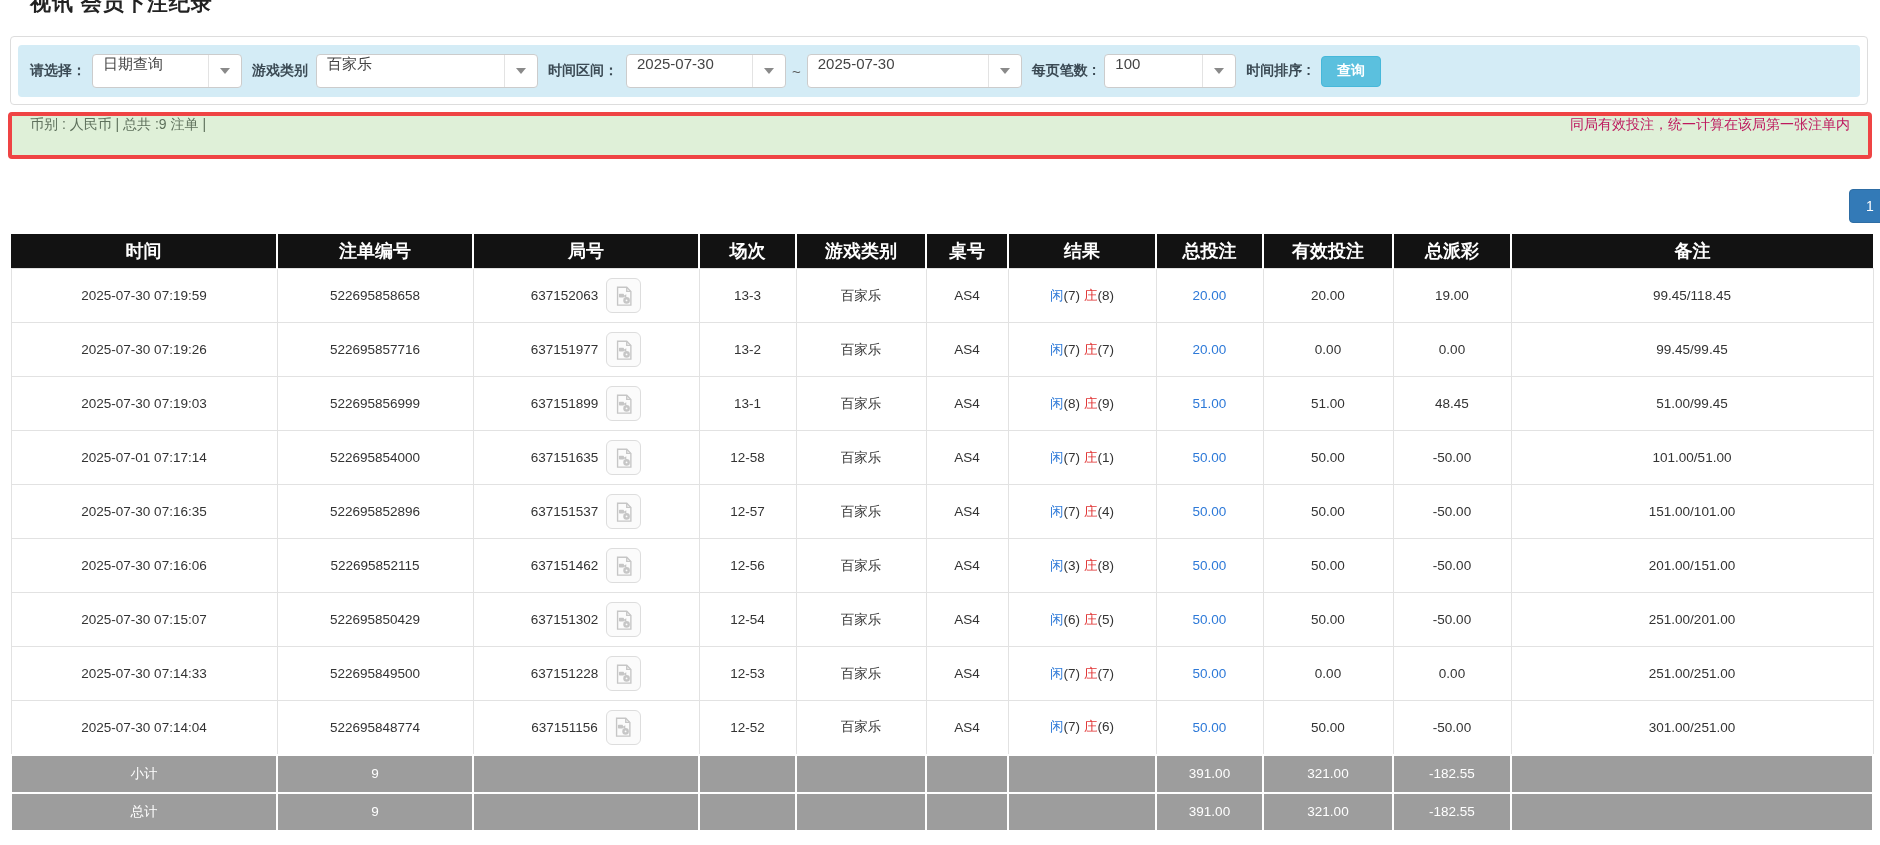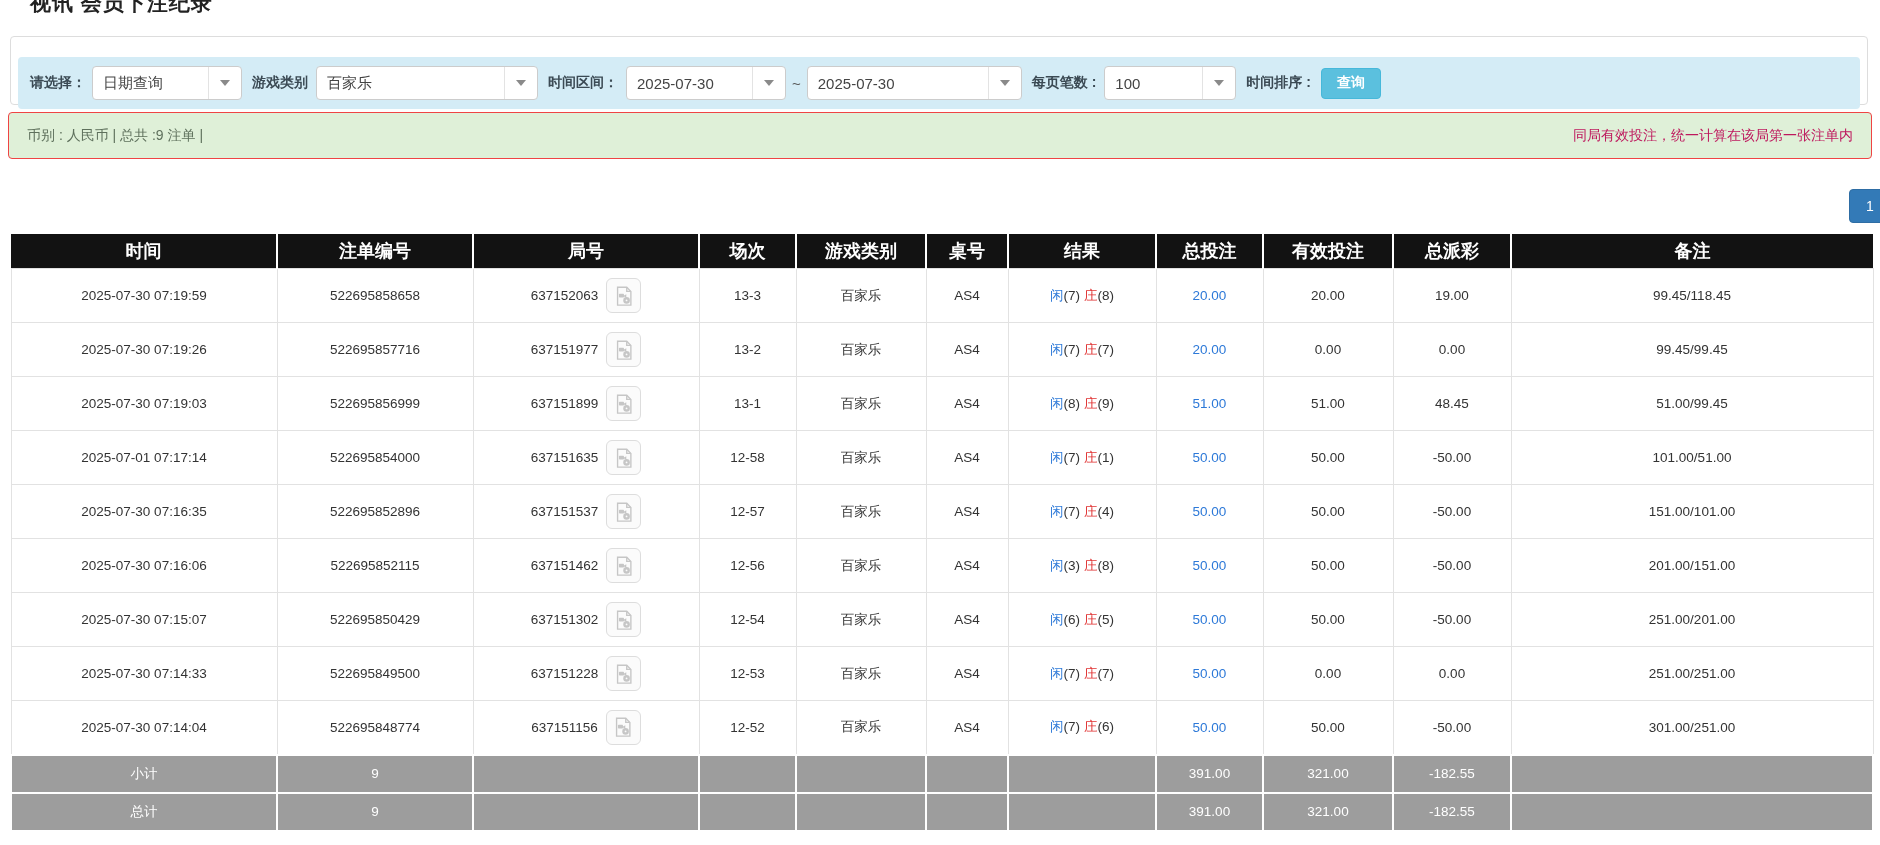--- a/index.html
+++ b/index.html
@@ -14,49 +14,49 @@
     position:absolute;top:-11px;left:30px;
     font-size:21px;font-weight:bold;color:#222;letter-spacing:1px;
     white-space:nowrap;
   }
   
   .filter-panel{
     position:absolute;left:10px;top:36px;width:1858px;height:69px;
     border:1px solid #ddd;border-radius:4px;background:#fff;box-sizing:border-box;
   }
   .filter-bar{
-    position:absolute;left:7px;top:20px;right:7px;height:52px;
+    position:absolute;left:7px;top:8px;right:7px;height:52px;
     background:#d4ecf6;border-radius:4px;
     display:flex;align-items:center;padding-left:12px;box-sizing:border-box;
   }
   .flabel{font-size:14px;font-weight:bold;color:#3b4a54;white-space:nowrap;flex:0 0 auto;}
   .sel{
-    display:flex;align-items:center;height:34px;background:#fff;
+    display:flex;height:34px;background:#fff;
     border:1px solid #ccc;border-radius:4px;box-sizing:border-box;
     flex:0 0 auto;cursor:pointer;overflow:hidden;
   }
   .sel .txt{flex:1 1 auto;padding:0 10px;font-size:15px;color:#444;white-space:nowrap;overflow:hidden;}
   .sel .arr{
     flex:0 0 32px;height:100%;border-left:1px solid #e3e3e3;
     display:flex;align-items:center;justify-content:center;
   }
   .tri{width:0;height:0;border-left:5px solid transparent;border-right:5px solid transparent;border-top:6px solid #8a8a8a;}
   .tilde{font-size:15px;color:#555;flex:0 0 auto;}
   .query-btn{
     flex:0 0 auto;height:31px;padding:0 15px;background:#5bc0de;border:1px solid #46b8da;
     border-radius:4px;color:#fff;font-size:14px;font-weight:bold;
     display:flex;align-items:center;cursor:pointer;font-family:Liberation Serif, serif;
   }
   .g6{margin-left:6px;} .g8{margin-left:8px;} .g10{margin-left:10px;}
   .w150{width:150px;} .w222{width:222px;} .w160{width:160px;} .w215{width:215px;} .w132{width:132px;} .w200{width:200px;}
   
   .summary-bar{
     position:absolute;left:8px;top:112px;width:1864px;height:47px;box-sizing:border-box;
-    background:#dff0d8;border:1px solid #ef4444;border-radius:4px;
-    display:flex;align-items:center;justify-content:space-between;padding:0 18px;
+    background:#dff0d8;border:4px solid #ef4444;border-radius:4px;
+    display:flex;justify-content:space-between;padding:0 18px;
   }
   .summary-info{font-size:14px;color:#5e705c;}
   .summary-notice{font-size:14px;color:#be185d;}
   
   .pager{
     position:absolute;left:1849px;top:189px;width:42px;height:34px;box-sizing:border-box;
     background:#337ab7;border:1px solid #2e6da4;border-radius:4px 0 0 4px;
     color:#fff;font-size:14px;display:flex;align-items:center;justify-content:center;cursor:pointer;
   }
   

